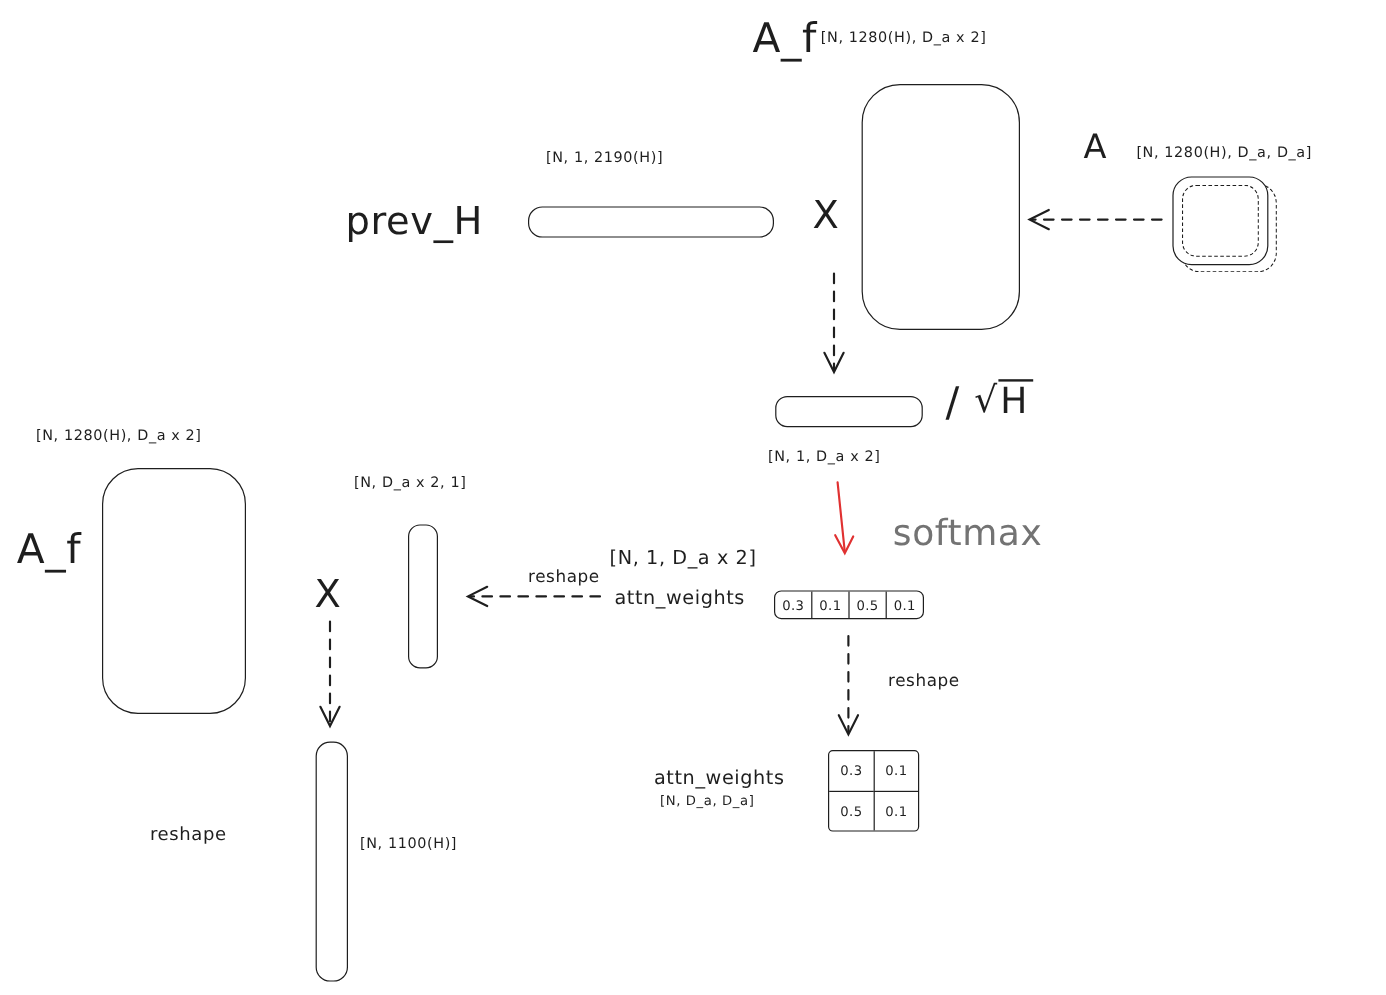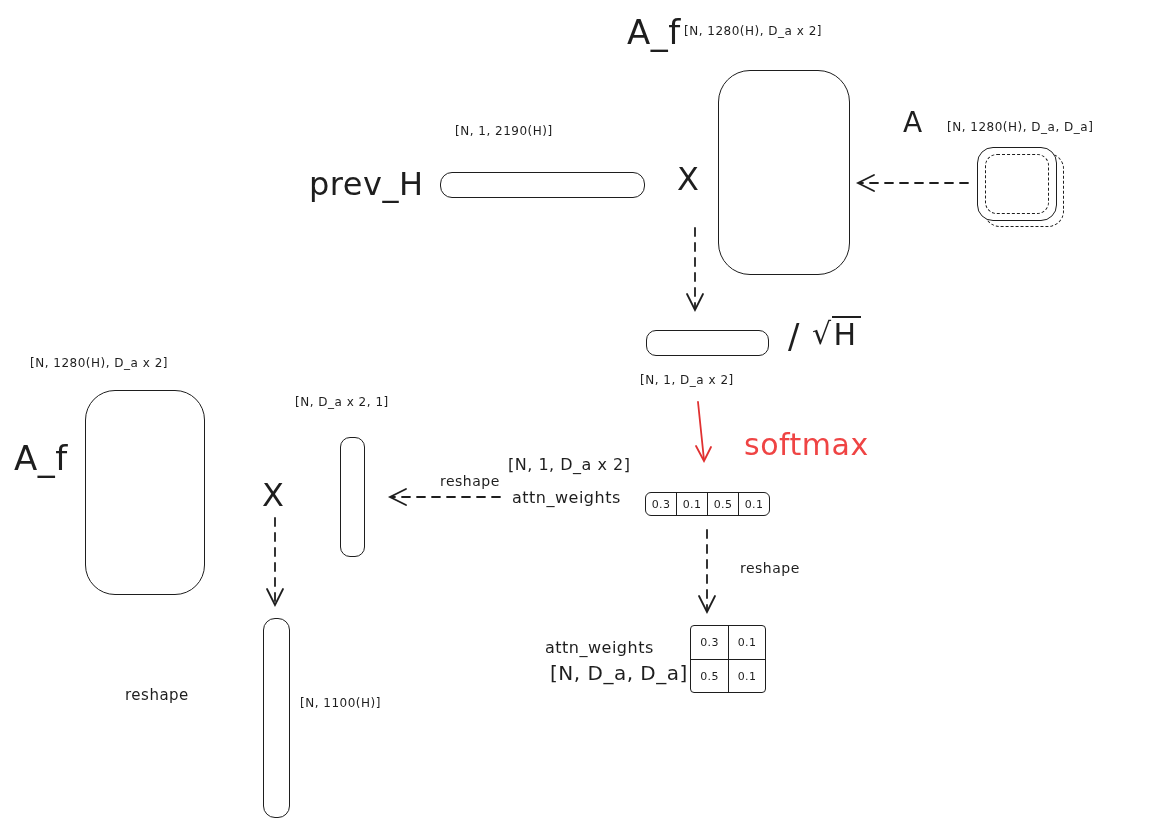--- a/index.html
+++ b/index.html
@@ -16,21 +16,21 @@
   .big-label{font-size:32px;font-weight:400;}
   .huge-label{font-size:34px;font-weight:400;text-align:center;}
   .shape-label{font-size:12px;letter-spacing:.5px;white-space:nowrap;}
   .small-label{font-size:14px;letter-spacing:.5px;}
   .rect{
     position:absolute;
     border:1.7px solid #1e1e1e;
     background:#ffffff;
     box-sizing:border-box;
   }
-  .red{color:#ef4444;}
+  .red{color:#737373;}
   .cells{
     position:absolute;display:flex;
     border:1.5px solid #1e1e1e;border-radius:6px;
     background:#fff;box-sizing:border-box;
   }
   .cells .cell{
     width:30px;height:22px;
     display:flex;align-items:center;justify-content:center;
     font-size:11px;letter-spacing:.3px;
   }
@@ -56,21 +56,21 @@
 <body>
 
 <div class="stage">
 
   <div class="abs hand huge-label" style="left:627px;top:12px;">A_f</div>
 
   <div class="abs hand shape-label" style="left:684px;top:24px;">[N, 1280(H), D_a x 2]</div>
 
   <div class="rect" style="left:718px;top:70px;width:132px;height:205px;border-radius:32px;"></div>
 
-  <div class="abs hand big-label" style="left:309px;top:165px;">prev_H</div>
+  <div class="abs hand big-label" style="left:288px;top:165px;">prev_H</div>
 
   <div class="abs hand shape-label" style="left:455px;top:124px;">[N, 1, 2190(H)]</div>
 
   <div class="rect" style="left:440px;top:172px;width:205px;height:26px;border-radius:12px;"></div>
 
   <div class="abs hand big-label" style="left:677px;top:160px;">X</div>
 
   <div class="abs hand" style="left:903px;top:106px;font-size:28px;">A</div>
 
   <div class="abs hand shape-label" style="left:937px;top:120px;margin-left:10px;">[N, 1280(H), D_a, D_a]</div>
@@ -119,21 +119,21 @@
   <div class="rect" style="left:263px;top:618px;width:27px;height:200px;border-radius:12px;"></div>
 
   <div class="abs hand" style="left:125px;top:686px;font-size:15px;letter-spacing:.5px;">reshape</div>
 
   <div class="abs hand shape-label" style="left:300px;top:696px;">[N, 1100(H)]</div>
 
   <div class="abs hand small-label" style="left:740px;top:560px;">reshape</div>
 
   <div class="abs hand" style="left:545px;top:638px;font-size:16px;letter-spacing:.5px;">attn_weights</div>
 
-  <div class="abs hand" style="left:550px;top:661px;font-size:20px;letter-spacing:.5px;">[N, D_a, D_a]</div>
+  <div class="abs hand" style="left:550px;top:661px;font-size:11px;letter-spacing:.5px;">[N, D_a, D_a]</div>
 
   <div class="grid2" style="left:690px;top:625px;">
     <div class="gcell">0.3</div>
     <div class="gcell">0.1</div>
     <div class="gcell">0.5</div>
     <div class="gcell">0.1</div>
   </div>
 
   <svg class="overlay" width="1155" height="829" viewBox="0 0 1155 829">
     <g stroke="#1e1e1e" stroke-width="1.8" fill="none" stroke-linecap="round">

